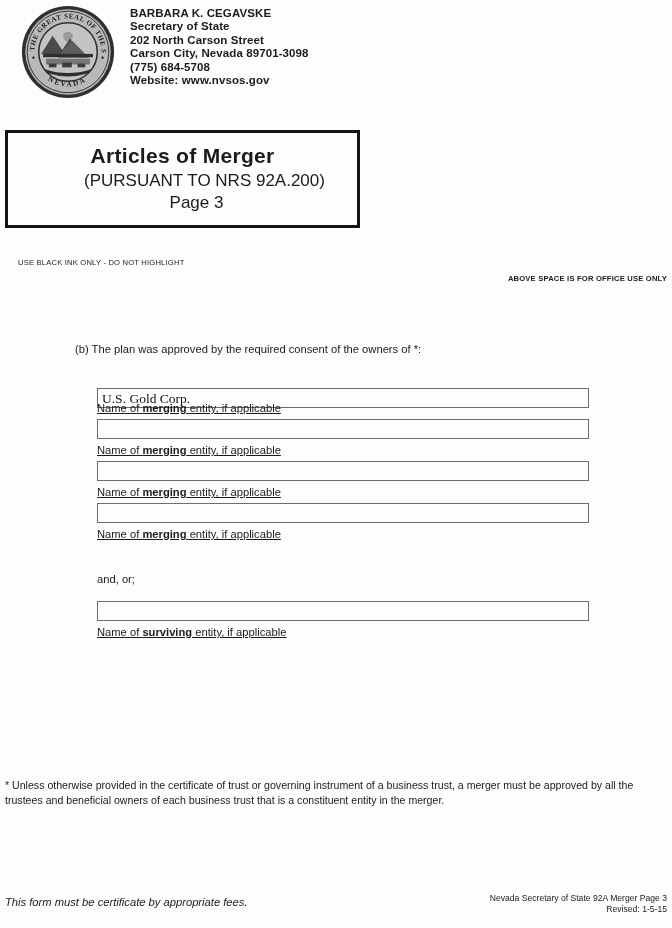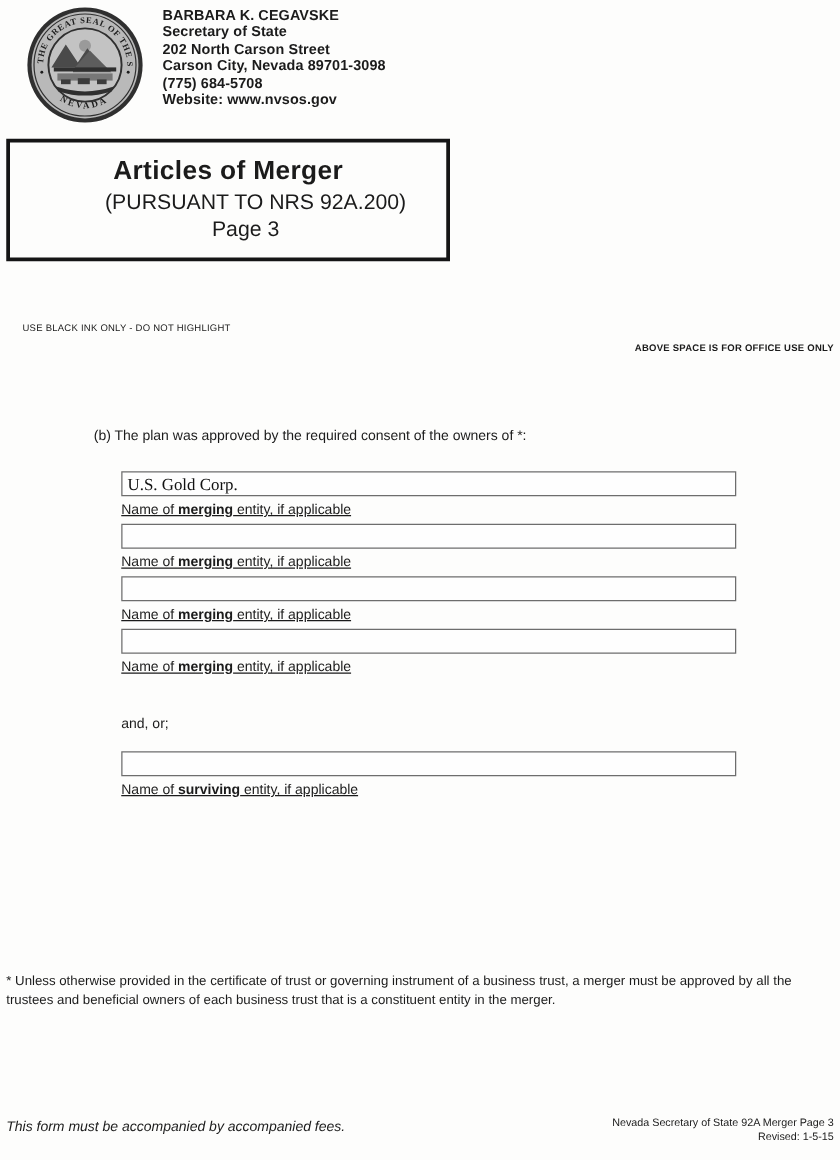--- a/index.html
+++ b/index.html
@@ -11,21 +11,21 @@
     font-family:"Liberation Sans", sans-serif;
     color:#1b1b1b;
     overflow:hidden;
   }
   
   .seal{position:absolute;left:20px;top:4px;width:96px;height:96px;}
   .hdr-block{position:absolute;left:130px;top:7px;line-height:13.4px;font-size:11.5px;font-weight:bold;letter-spacing:.1px;}
   .hdr-block div{white-space:nowrap;}
   
   .title-box{
-    position:absolute;left:5px;top:111px;width:349px;height:92px;
+    position:absolute;left:5px;top:130px;width:349px;height:92px;
     border:3px solid #151515;background:#fdfdfc;text-align:center;
   }
   .title-main{margin-top:11px;font-size:21px;font-weight:bold;letter-spacing:.3px;}
   .title-sub{font-size:17px;margin-top:3px;padding-left:44px;}
   .title-page{font-size:17px;margin-top:2px;padding-left:28px;}
   
   .instr-left{position:absolute;left:18px;top:258px;font-size:7.6px;font-weight:normal;letter-spacing:.2px;}
   .instr-right{position:absolute;right:5px;top:274px;font-size:7.6px;font-weight:bold;letter-spacing:.2px;}
   
   .question{position:absolute;left:75px;top:343px;font-size:11.2px;}
@@ -91,21 +91,21 @@
     <div class="title-main">Articles of Merger</div>
     <div class="title-sub">(PURSUANT TO NRS 92A.200)</div>
     <div class="title-page">Page 3</div>
   </div>
 
   <div class="instr-left">USE BLACK INK ONLY - DO NOT HIGHLIGHT</div>
   <div class="instr-right">ABOVE SPACE IS FOR OFFICE USE ONLY</div>
 
   <div class="question">(b) The plan was approved by the required consent of the owners of *:</div>
 
-  <div class="field-box" style="top:377px;">
+  <div class="field-box" style="top:388px;">
     <span>U.S. Gold Corp.</span>
   </div>
   <div class="field-label" style="top:402px;"><span>Name of </span><b>merging</b><span> entity, if applicable</span></div>
 
   <div class="field-box" style="top:419px;">
     <span></span>
   </div>
   <div class="field-label" style="top:444px;"><span>Name of </span><b>merging</b><span> entity, if applicable</span></div>
 
   <div class="field-box" style="top:461px;">
@@ -120,19 +120,19 @@
 
   <div class="andor">and, or;</div>
 
   <div class="field-box" style="top:601px;">
     <span></span>
   </div>
   <div class="field-label" style="top:626px;"><span>Name of </span><b>surviving</b><span> entity, if applicable</span></div>
 
   <div class="footnote">* Unless otherwise provided in the certificate of trust or governing instrument of a business trust, a merger must be approved by all the trustees and beneficial owners of each business trust that is a constituent entity in the merger.</div>
 
-  <div class="footer-left">This form must be accompanied by accompanied fees.</div>
+  <div class="footer-left">This form must be certificate by appropriate fees.</div>
   <div class="footer-right">
     <div>Nevada Secretary of State 92A Merger Page 3</div>
     <div>Revised:  1-5-15</div>
   </div>
 
 </div>
 
 </body></html>

